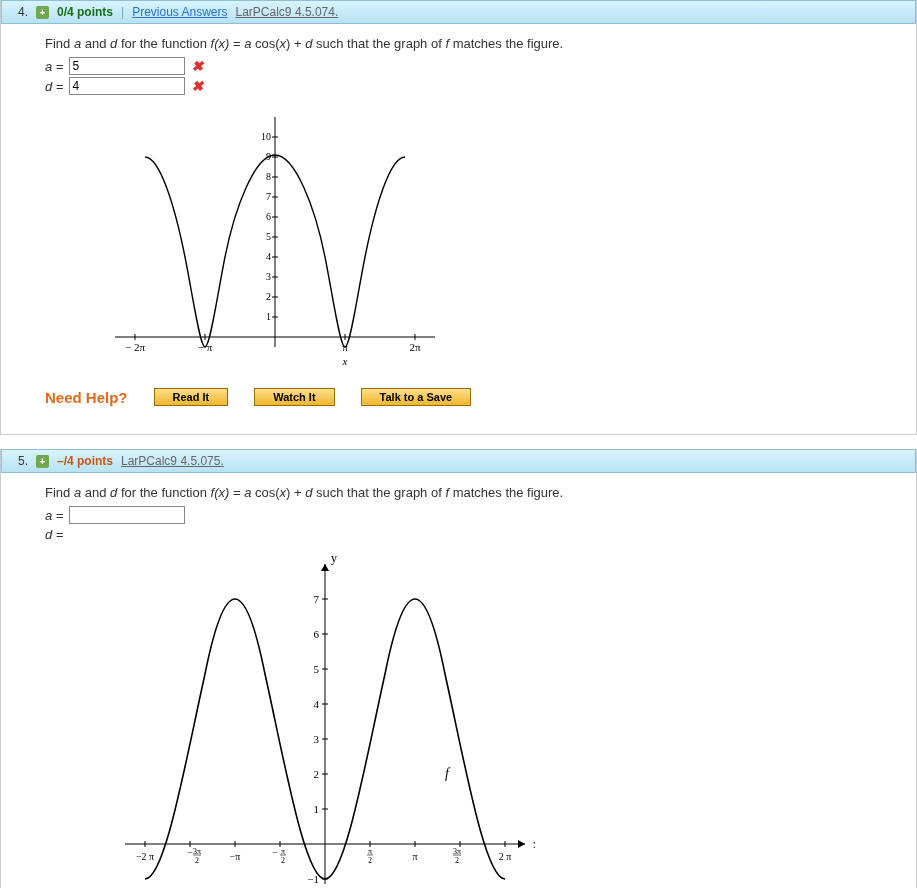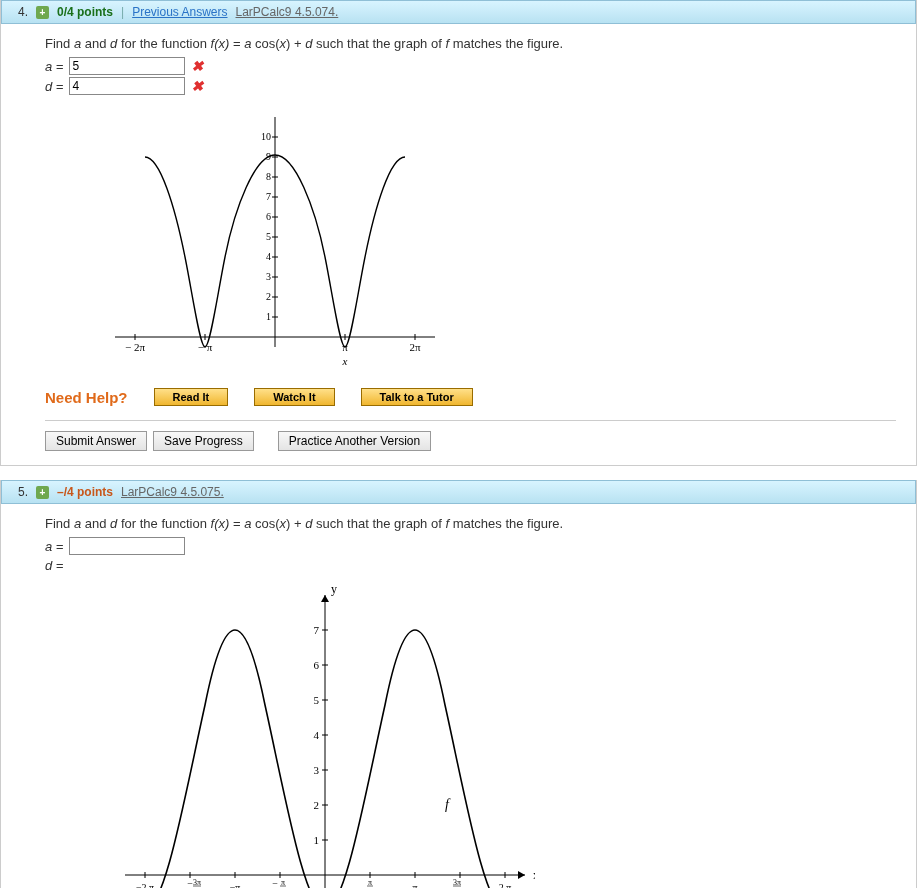--- a/index.html
+++ b/index.html
@@ -191,29 +191,23 @@
 
           <path d="M -130 -180 C -115 -180 -100 -130 -90 -80 C -82 -40 -75 10 -70 10 C -65 10 -58 -40 -50 -80 C -40 -130 -20 -182 0 -182 C 20 -182 40 -130 50 -80 C 58 -40 65 10 70 10 C 75 10 82 -40 90 -80 C 100 -130 115 -180 130 -180" fill="none" stroke="#000" stroke-width="1.4"></path>
         </g>
       </svg>
     </div>
 
     <div class="need-help">
       <span>Need Help?</span>
       <button class="help-btn">Read It</button>
       <button class="help-btn">Watch It</button>
-      <button class="help-btn">Talk to a Tutor</button>
-    </div>
-
-    <div class="action-row">
-      <button>Submit Answer</button>
-      <button>Save Progress</button>
-      <span style="width:12px"></span>
-      <button>Practice Another Version</button>
-    </div>
+      <button class="help-btn">Talk to a Save</button>
+    </div>
+
   </div>
 </div>
 
 <div class="question" style="border-bottom:none;">
   <div class="qheader">
     <span class="qnum">5.</span>
     <span class="expand-icon">+</span>
     <span class="points-neg">–/4 points</span>
     <span class="ref">LarPCalc9 4.5.075.</span>
   </div>

